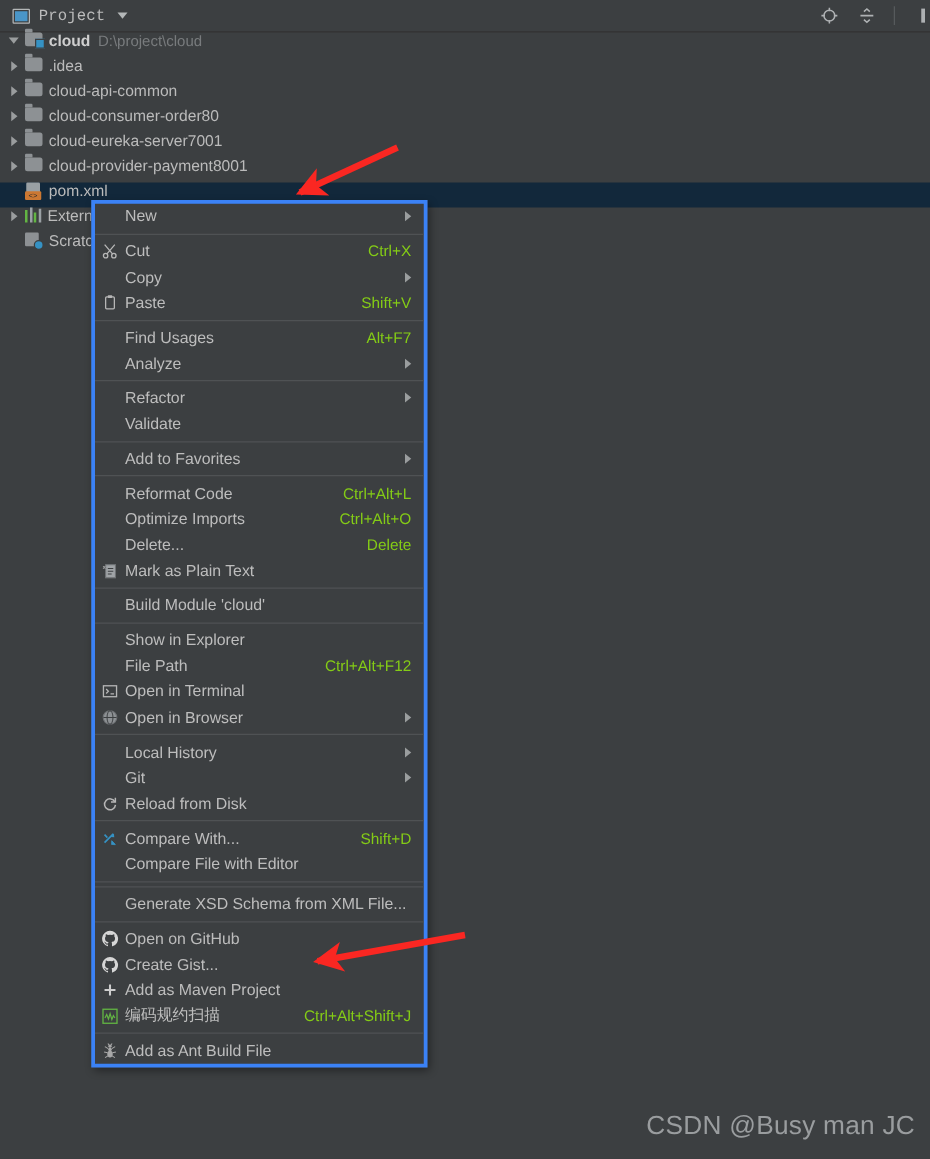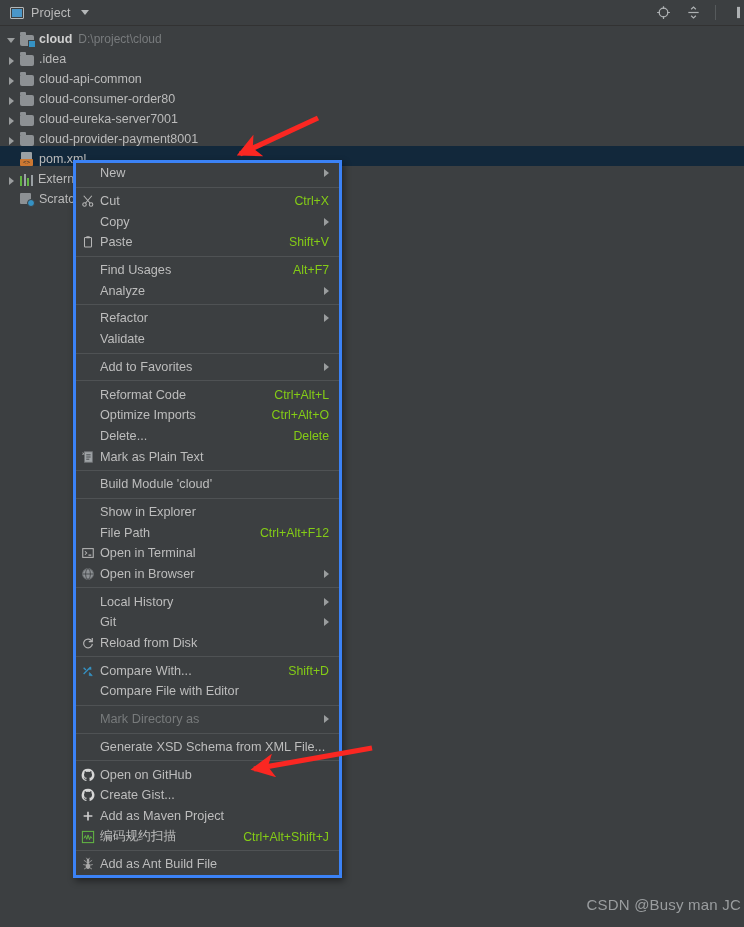--- a/index.html
+++ b/index.html
@@ -10,42 +10,42 @@
     overflow: hidden;
   }
   #app { position: relative; width: 744px; height: 927px; background: #3c3f41; }
 
   
   .toolbar {
     position: absolute; left: 0; top: 0; width: 744px; height: 26px;
     background: #3c3f41; display: flex; align-items: center;
     border-bottom: 1px solid #323232;
   }
-  .tb-left { display: flex; align-items: center; padding-left: 10px; gap: 7px; }
+  .tb-left { display: flex; align-items: center; padding-left: 10px; gap: 7px; font-family: Liberation Mono, monospace; }
   .proj-icon {
     width: 14px; height: 12px; border: 1.6px solid #b4b7b8; border-radius: 1px;
     background: #3c3f41; position: relative;
   }
   .proj-icon::after {
     content:''; position:absolute; left:1px; top:1px; right:1px; bottom:1px;
     background:#4a96c8;
   }
   .tb-title { color: #bbbbbb; font-size: 12.5px; letter-spacing: .1px; }
   .caret-down {
     width:0;height:0;border-left:4.5px solid transparent;border-right:4.5px solid transparent;
     border-top:5px solid #b4b7b8; margin-left:3px;
   }
   .tb-right { margin-left:auto; display:flex; align-items:center; gap:14px; padding-right:4px; }
   .tb-ico { width:16px; height:16px; display:flex; align-items:center; justify-content:center; }
   .tb-sep { width:1px; height:15px; background:#565a5c; }
 
   
   .tree { position:absolute; left:0; top:26px; width:744px; }
   .row {
-    height:20px; display:flex; align-items:flex-end; font-size:12.5px;
+    height:20px; display:flex; align-items:flex-start; font-size:12.5px;
     color:#bbbbbb; white-space:nowrap; padding-left:6px;
   }
   .row.selected { background:#12283b; }
   .arrow-r {
     width:12px; height:12px; flex:0 0 12px; position:relative; margin-right:2px;
   }
   .arrow-r.closed::after {
     content:''; position:absolute; left:3px; top:2.5px;
     border-left:5px solid #9a9d9e; border-top:4px solid transparent; border-bottom:4px solid transparent;
   }
@@ -110,22 +110,22 @@
     margin-left:auto; width:0; height:0;
     border-left:5px solid #9a9d9e; border-top:4px solid transparent; border-bottom:4px solid transparent;
   }
   .sep { height:1px; background:#4f5254; margin:3px 0; }
 
   
   .anno { position:absolute; left:0; top:0; width:744px; height:927px; pointer-events:none; z-index:60; }
 
   
   .wm {
-    position:absolute; right:3px; bottom:14px;
-    color:#9a9d9f; font-size:15px; letter-spacing:.2px;
+    position:absolute; right:12px; bottom:14px;
+    color:#9a9d9f; font-size:21px; letter-spacing:.2px;
   }
 </style>
 </head>
 <body>
 
 <div id="app">
 
   <div class="toolbar">
     <div class="tb-left">
       <div class="proj-icon"></div>
@@ -361,24 +361,20 @@
             <path d="M9.6 10.2L12.6 13M12.9 13.4l-3.5-.2.2-3.4z" fill="#3592c4" stroke="#3592c4" stroke-width=".7"></path>
           </svg>
         </span>
         <span class="txt">Compare With...</span>
         <span class="sc">Shift+D</span>
       </div>
       <div class="mi">
         <span class="txt">Compare File with Editor</span>
       </div>
       <div class="sep"></div>
-      <div class="mi disabled">
-        <span class="txt">Mark Directory as</span>
-        <span class="sub"></span>
-      </div>
       <div class="sep"></div>
       <div class="mi">
         <span class="txt">Generate XSD Schema from XML File...</span>
       </div>
       <div class="sep"></div>
       <div class="mi">
         <span class="ic">
           <svg width="14" height="14" viewBox="0 0 16 16">
             <path d="M8 .8a7.2 7.2 0 0 0-2.28 14.04c.36.07.49-.16.49-.35v-1.2c-2 .44-2.43-.96-2.43-.96-.33-.84-.8-1.06-.8-1.06-.66-.45.05-.44.05-.44.73.05 1.11.75 1.11.75.65 1.11 1.7.79 2.12.6.06-.47.25-.79.46-.97-1.6-.18-3.28-.8-3.28-3.56 0-.79.28-1.43.74-1.94-.07-.18-.32-.91.07-1.9 0 0 .6-.2 1.98.74a6.9 6.9 0 0 1 3.6 0c1.38-.94 1.98-.74 1.98-.74.39.99.14 1.72.07 1.9.46.51.74 1.15.74 1.94 0 2.77-1.69 3.38-3.29 3.56.26.22.49.66.49 1.34v1.98c0 .19.13.42.49.35A7.2 7.2 0 0 0 8 .8z" fill="#d6d6d6"></path>
           </svg>

